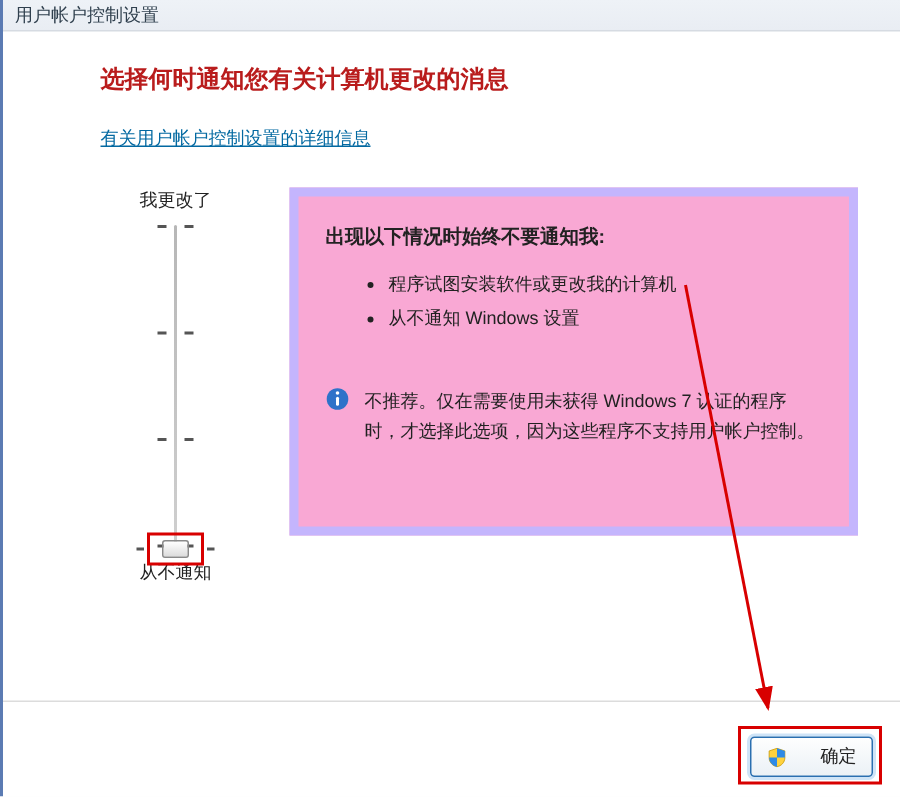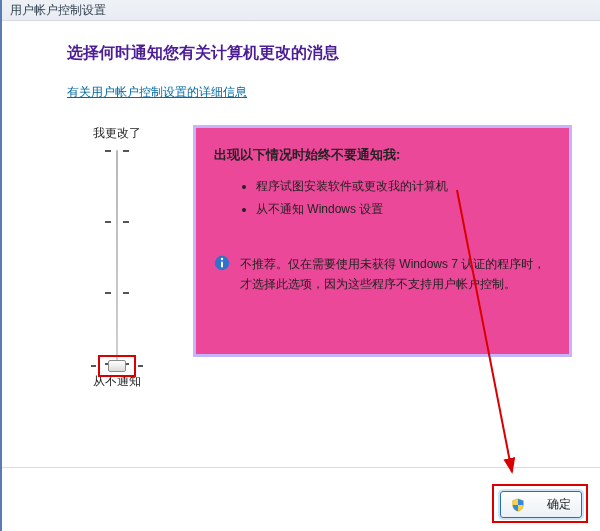--- a/index.html
+++ b/index.html
@@ -28,21 +28,21 @@
     background: linear-gradient(to bottom, #eef2f7, #e9edf3);
     border-bottom: 1px solid #d6dbe2;
     color: #30404e;
     font-size: 12px;
   }
   .content {
     padding: 22px 30px 0 65px;
   }
   .page-title {
     font-size: 16px;
-    color: #4c1d95;
+    color: #b91c1c;
     margin: 0 0 20px 0;
   }
   .desc-line {
     margin: 0 0 3px 0;
     font-size: 12px;
     color: #222;
   }
   .link {
     color: #0369a1;
     text-decoration: underline;
@@ -117,22 +117,22 @@
     position:absolute;
     width:5px;height:2px;background:#555;
     top:50%;margin-top:-1px;
   }
   .thumb-dash.l{ left:-9px;}
   .thumb-dash.r{ right:-9px;}
 
   
   .panel {
     flex: 1;
-    border: 3px solid #c4b5fd;
-    background: #ec4899;
+    border: 6px solid #c4b5fd;
+    background: #f9a8d4;
     margin-left: 26px;
     padding: 18px 18px 23px 18px;
     min-height: 232px;
     box-sizing: border-box;
     position: relative;
   }
   .panel-heading {
     font-size: 13px;
     font-weight: bold;
     margin-bottom: 14px;

